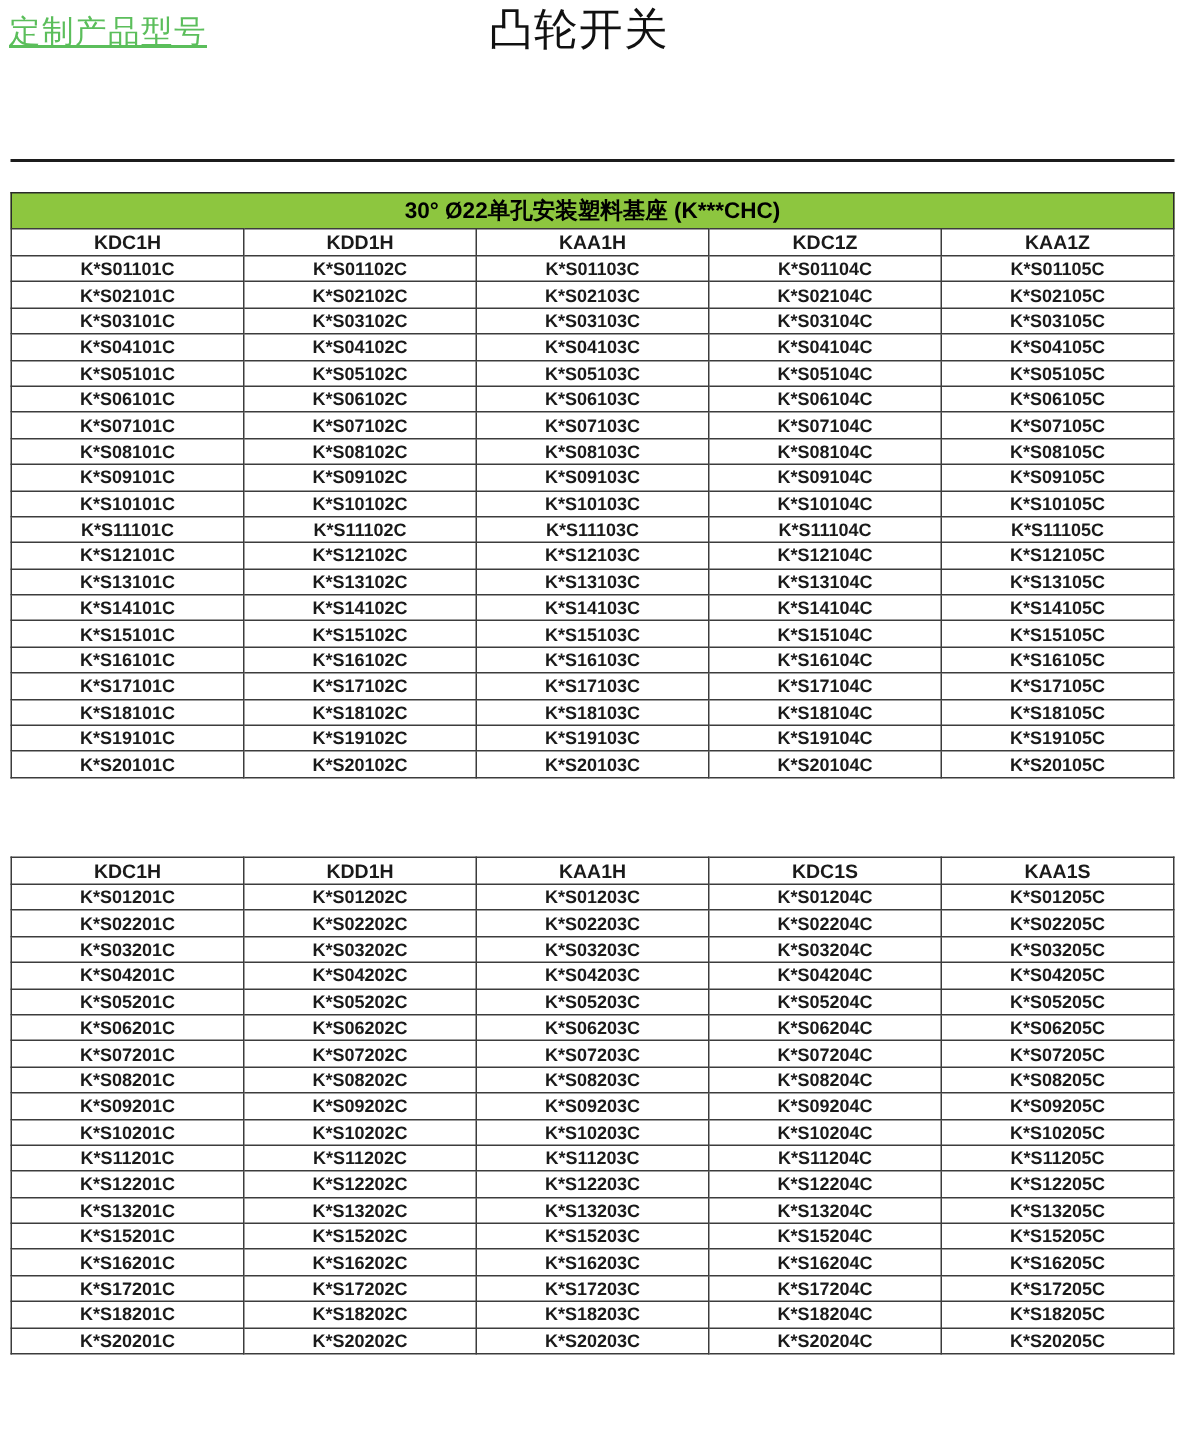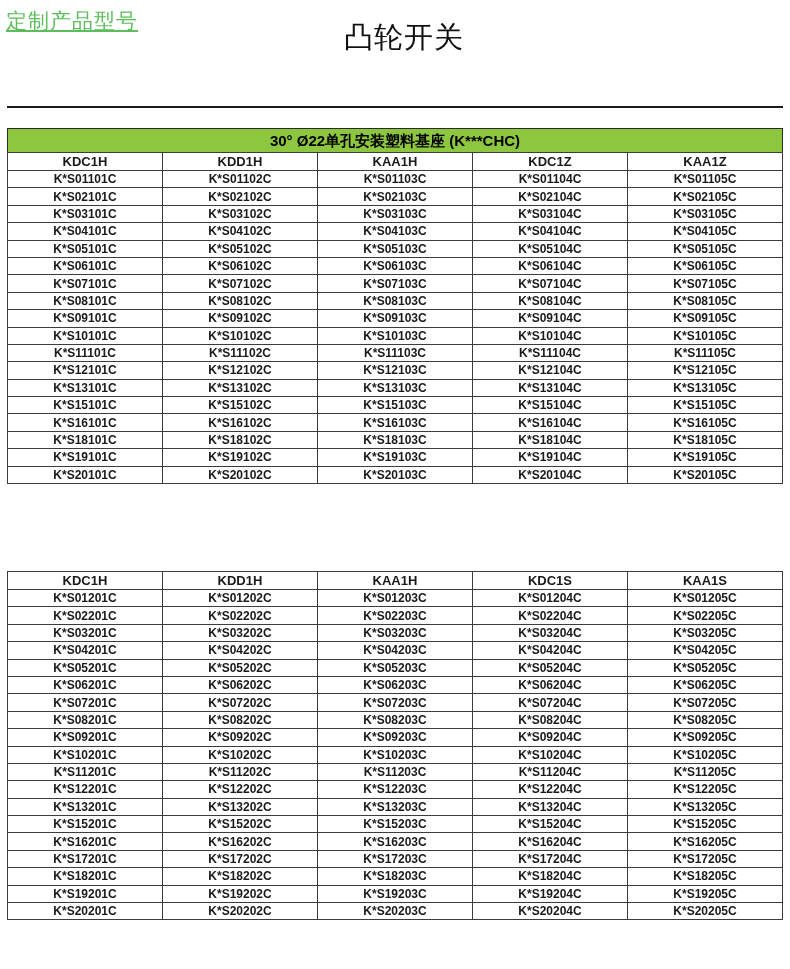--- a/index.html
+++ b/index.html
@@ -23,21 +23,21 @@
     font-weight: 400;
     color: #5BBE5B;
     letter-spacing: 1px;
     white-space: nowrap;
     text-decoration: underline;
   }
   .main-title {
     position: absolute;
     left: 326px;
     top: 0px;
-    margin: 18px;
+    margin: 0;
     font-size: 29px;
     font-weight: 400;
     color: #111111;
     letter-spacing: 1px;
     white-space: nowrap;
   }
   .rule {
     position: absolute;
     top: 106px;
     left: 7px;
@@ -199,34 +199,48 @@
             <td>K*S12105C</td>
           </tr>
           <tr>
             <td>K*S13101C</td>
             <td>K*S13102C</td>
             <td>K*S13103C</td>
             <td>K*S13104C</td>
             <td>K*S13105C</td>
           </tr>
           <tr>
+            <td>K*S14101C</td>
+            <td>K*S14102C</td>
+            <td>K*S14103C</td>
+            <td>K*S14104C</td>
+            <td>K*S14105C</td>
+          </tr>
+          <tr>
             <td>K*S15101C</td>
             <td>K*S15102C</td>
             <td>K*S15103C</td>
             <td>K*S15104C</td>
             <td>K*S15105C</td>
           </tr>
           <tr>
             <td>K*S16101C</td>
             <td>K*S16102C</td>
             <td>K*S16103C</td>
             <td>K*S16104C</td>
             <td>K*S16105C</td>
           </tr>
           <tr>
+            <td>K*S17101C</td>
+            <td>K*S17102C</td>
+            <td>K*S17103C</td>
+            <td>K*S17104C</td>
+            <td>K*S17105C</td>
+          </tr>
+          <tr>
             <td>K*S18101C</td>
             <td>K*S18102C</td>
             <td>K*S18103C</td>
             <td>K*S18104C</td>
             <td>K*S18105C</td>
           </tr>
           <tr>
             <td>K*S19101C</td>
             <td>K*S19102C</td>
             <td>K*S19103C</td>
@@ -369,27 +383,20 @@
             <td>K*S17205C</td>
           </tr>
           <tr>
             <td>K*S18201C</td>
             <td>K*S18202C</td>
             <td>K*S18203C</td>
             <td>K*S18204C</td>
             <td>K*S18205C</td>
           </tr>
           <tr>
-            <td>K*S19201C</td>
-            <td>K*S19202C</td>
-            <td>K*S19203C</td>
-            <td>K*S19204C</td>
-            <td>K*S19205C</td>
-          </tr>
-          <tr>
             <td>K*S20201C</td>
             <td>K*S20202C</td>
             <td>K*S20203C</td>
             <td>K*S20204C</td>
             <td>K*S20205C</td>
           </tr>
         </tbody>
       </table>
   </section>
 

